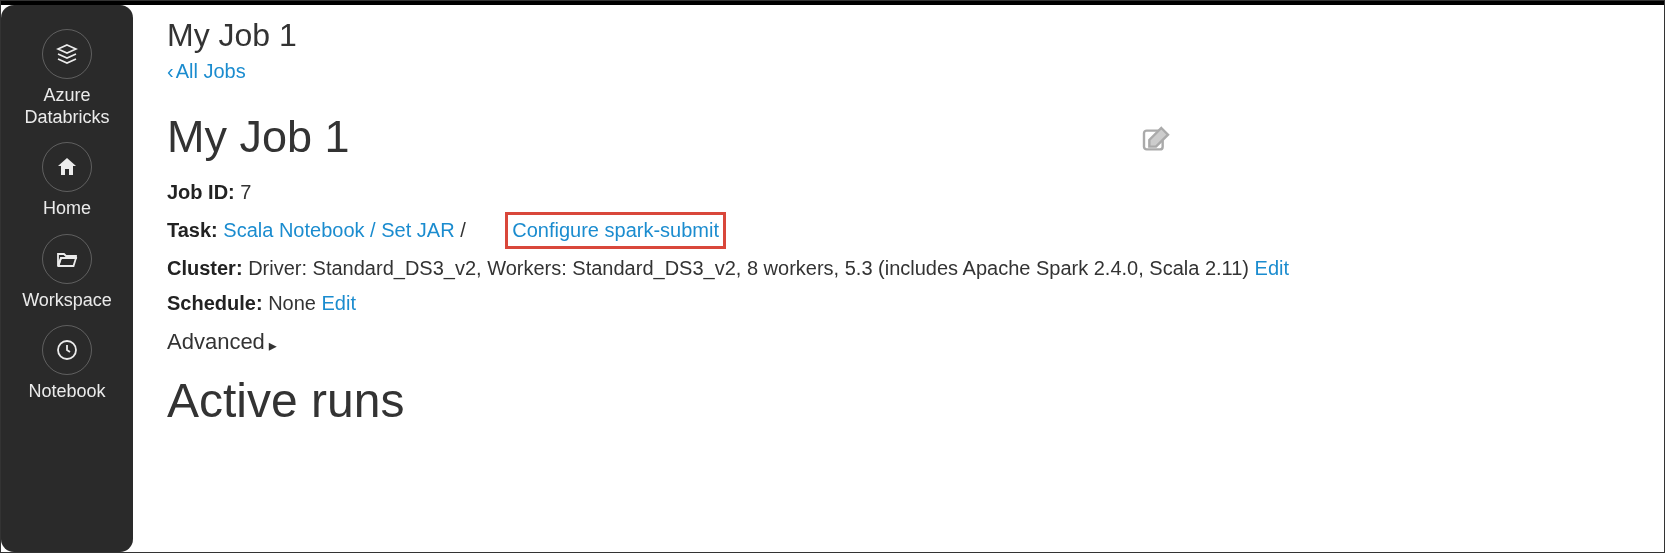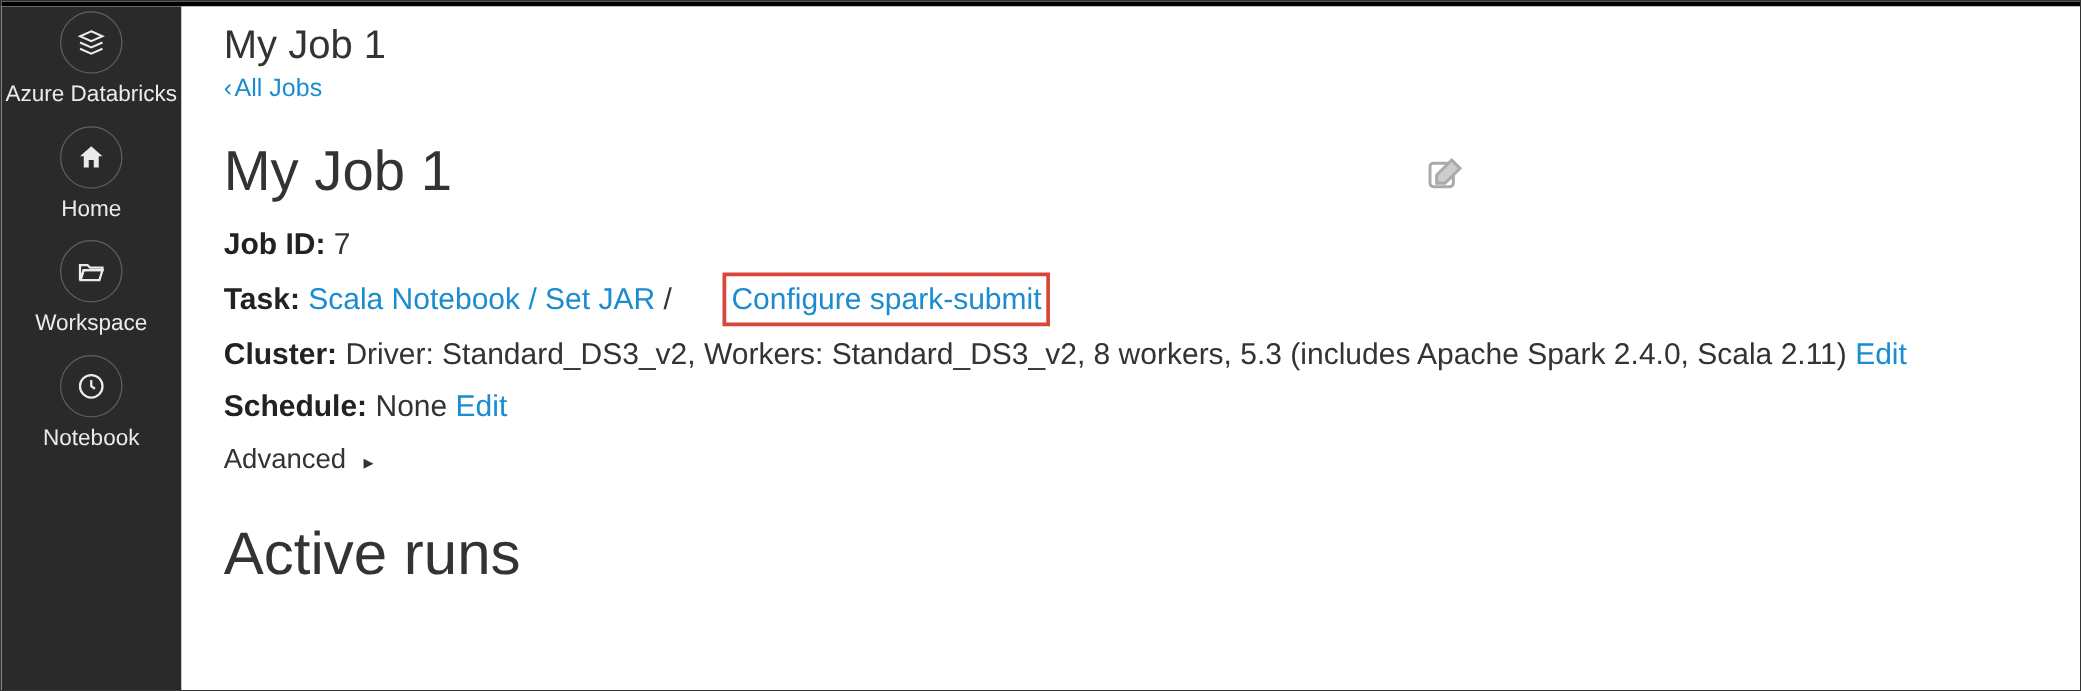--- a/index.html
+++ b/index.html
@@ -19,28 +19,29 @@
   .topbar {
     height: 4px;
     background: #000;
   }
   .layout {
     flex: 1;
     display: flex;
     overflow: hidden;
   }
   .sidebar {
-    width: 144px;
+    width: 132px;
     background: #2a2a2a;
     color: #ebebeb;
     display: flex;
     flex-direction: column;
     align-items: center;
-    padding-top: 4px;
+    padding-top: 24px;
     gap: 14px;
+    border-radius: 13px;
   }
   .sidebar-item {
     width: 100%;
     display: flex;
     flex-direction: column;
     align-items: center;
     gap: 6px;
     font-size: 18px;
     line-height: 1.2;
     text-align: center;
@@ -90,41 +91,41 @@
     color: #333;
   }
   .edit-icon-btn {
     color: #aaa;
     cursor: pointer;
     margin-right: 440px;
   }
   .edit-icon-btn svg { width: 32px; height: 32px; }
 
   .meta-line {
-    font-size: 24px;
+    font-size: 20px;
     margin: 4px 0;
     line-height: 1.55;
   }
   .meta-line strong { font-weight: 700; color: #222; }
   a.link { color: #1b8ccf; text-decoration: none; cursor: pointer; }
   .sep { color: #1b8ccf; }
   .sep-plain { color: #333; }
   .highlight-box {
     border: 3px solid #d9473b;
     padding: 0 4px;
     display: inline-block;
     margin-left: 34px;
   }
   .advanced {
     font-size: 22px;
-    margin: 6px 0 26px 0;
+    margin: 6px 0 8px 0;
     cursor: pointer;
     display: inline-flex;
     align-items: flex-end;
-    gap: 14px;
+    gap: 4px;
   }
   .advanced .caret { font-size: 16px; }
   .section-heading {
     font-size: 48px;
     font-weight: 400;
     margin: 10px 0 4px 0;
   }
 </style>
 </head>
 <body>

